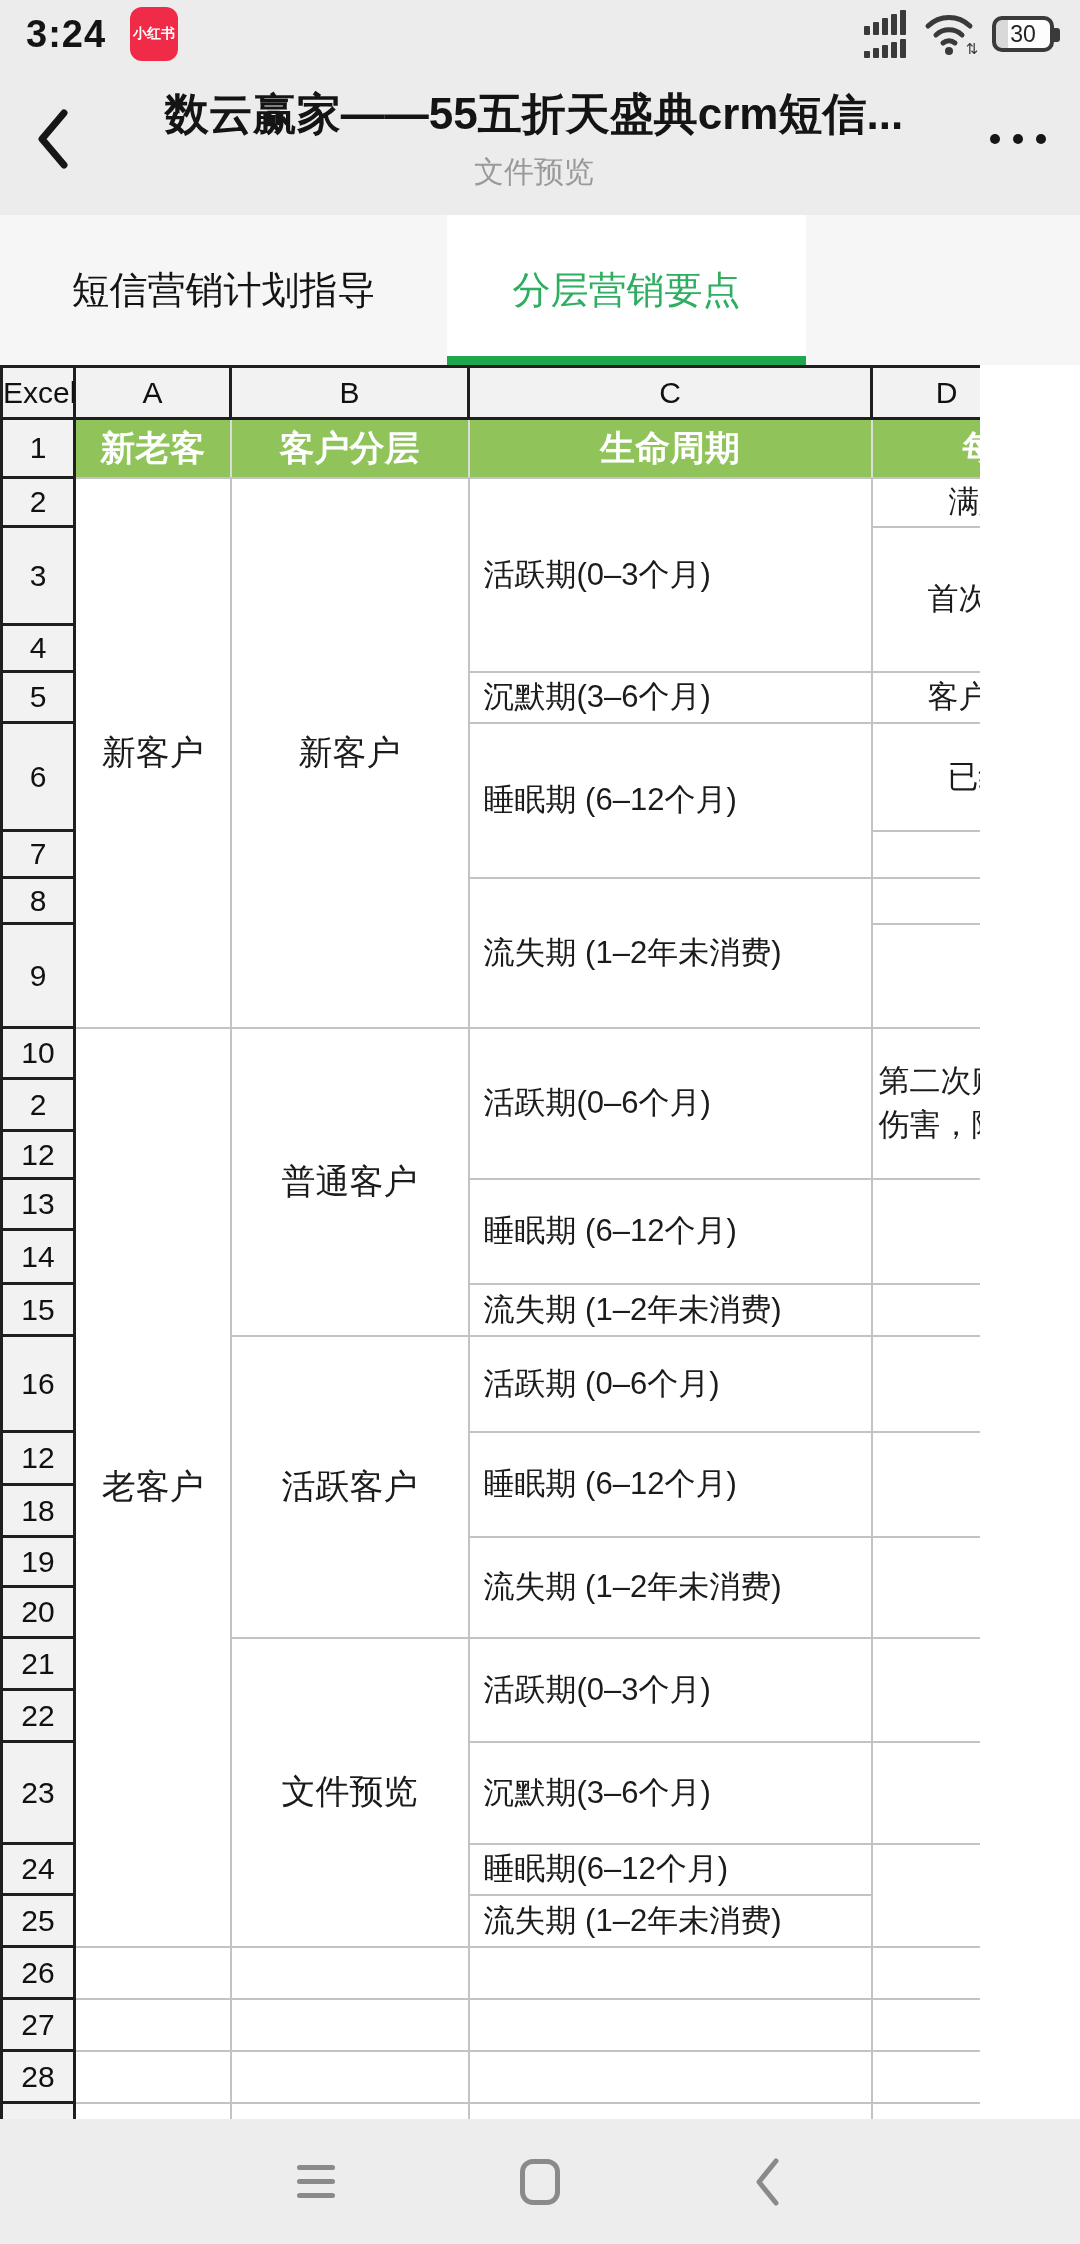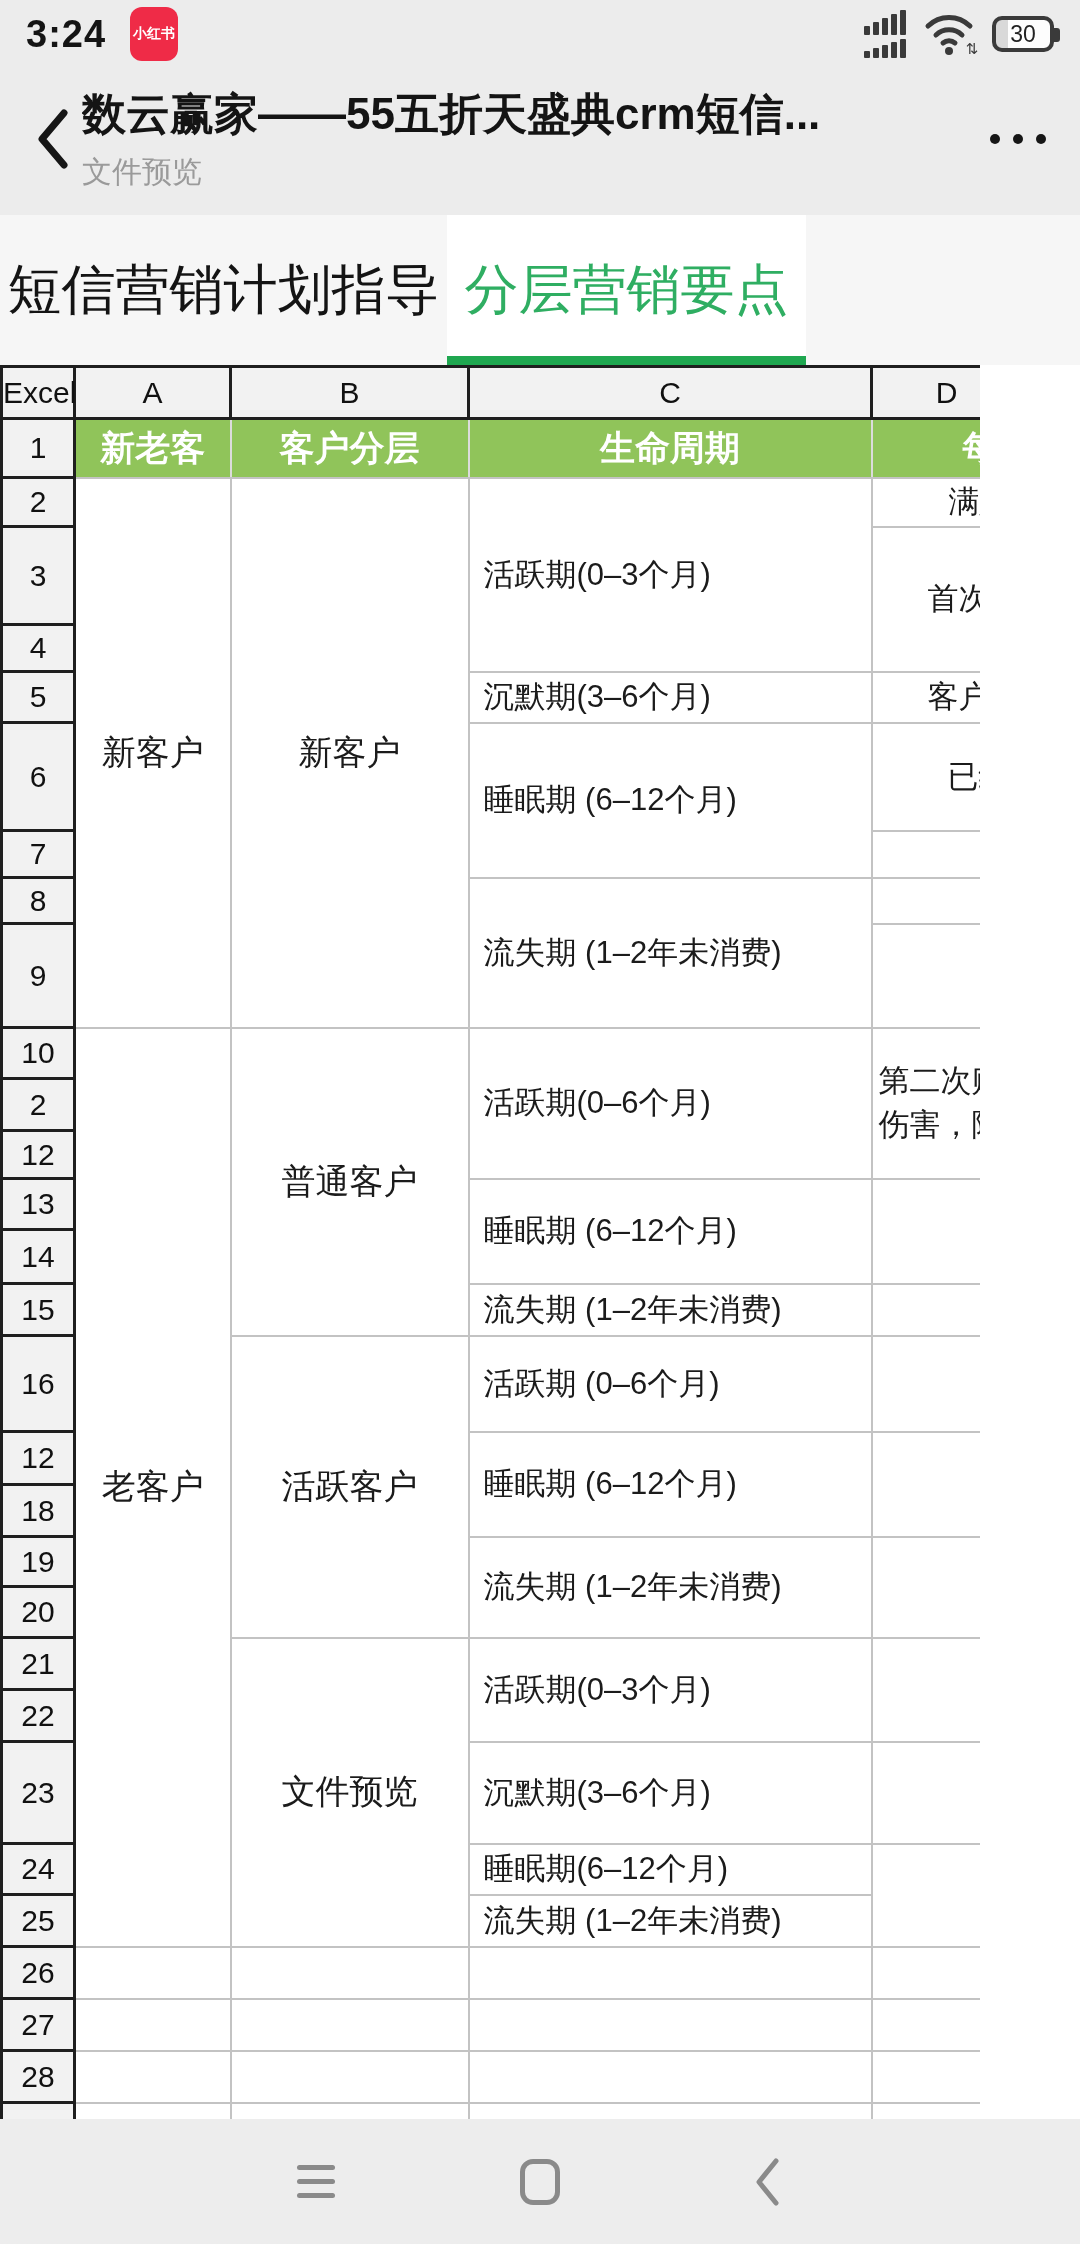--- a/index.html
+++ b/index.html
@@ -21,28 +21,28 @@
   .wifi-arrows{position:absolute;right:-4px;bottom:0;font-size:15px;color:#3a3a3a;line-height:1;}
   .battery{position:relative;width:62px;height:36px;border:4px solid #3a3a3a;border-radius:10px;
            display:flex;align-items:center;justify-content:center;font-size:23px;color:#222;
            background:linear-gradient(to right,#d9d9d9 0 22%,#fdfdfd 22%);box-sizing:border-box;}
   .battery::after{content:"";position:absolute;right:-10px;top:8px;width:6px;height:14px;
                   background:#3a3a3a;border-radius:0 3px 3px 0;}
   
   .appheader{height:153px;background:#ececec;display:flex;align-items:center;
              padding:0 30px 0 26px;box-sizing:border-box;}
   .back-btn{width:52px;height:70px;display:flex;align-items:center;justify-content:center;}
-  .title-wrap{margin-left:4px;flex:1;min-width:0;}
+  .title-wrap{margin-left:4px;flex:1;min-width:0;text-align:center;}
   .doc-title{font-size:44px;font-weight:700;color:#141414;white-space:nowrap;overflow:hidden;}
   .doc-subtitle{font-size:30px;color:#9a9a9a;margin-top:8px;}
   .more-btn{display:flex;gap:13px;align-items:center;padding:10px 4px;}
   .more-btn i{width:10px;height:10px;border-radius:50%;background:#161616;display:block;}
   
   .tabs{height:150px;background:#f6f6f6;display:flex;}
-  .tab{display:flex;align-items:center;justify-content:center;font-size:54px;color:#141414;}
+  .tab{display:flex;align-items:center;justify-content:center;font-size:38px;color:#141414;}
   .tab-1{width:447px;}
   .tab-2{width:359px;background:#ffffff;position:relative;color:#2fae62;}
   .tab-2::after{content:"";position:absolute;left:0;right:0;bottom:0;height:9px;background:#1fa750;}
   .tab-rest{flex:1;}
   
   .sheet{height:1754px;width:980px;overflow:hidden;background:#fff;}
   table.grid{border-collapse:collapse;table-layout:fixed;width:1400px;}
   .grid td{border:2px solid #c3c3c3;background:#fff;padding:0;vertical-align:middle;
            font-size:31px;color:#1b1b1b;overflow:hidden;}
   .grid td.rn,.grid td.hd{background:#f2f2f2;border:3px solid #1f1f1f;text-align:center;

